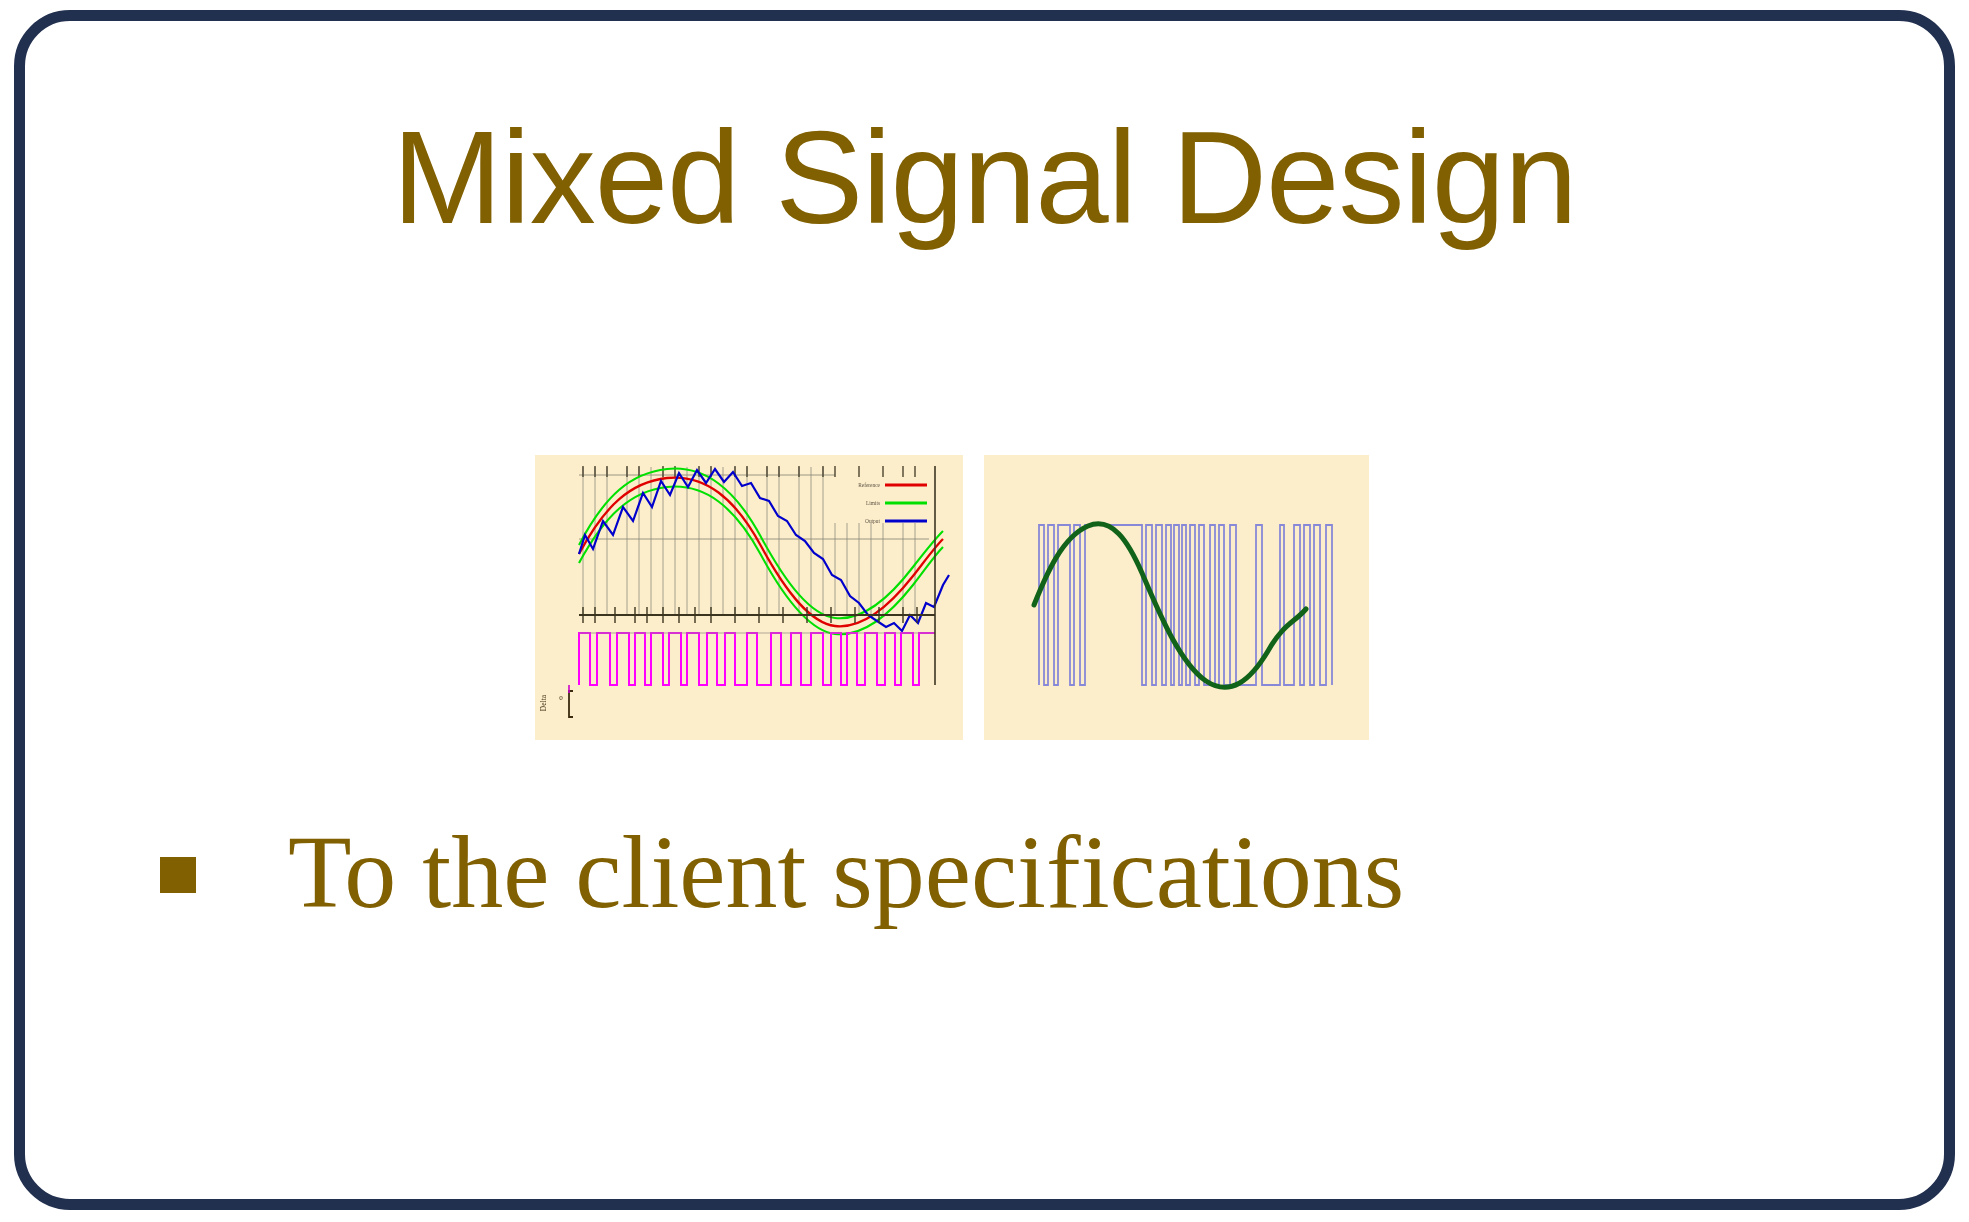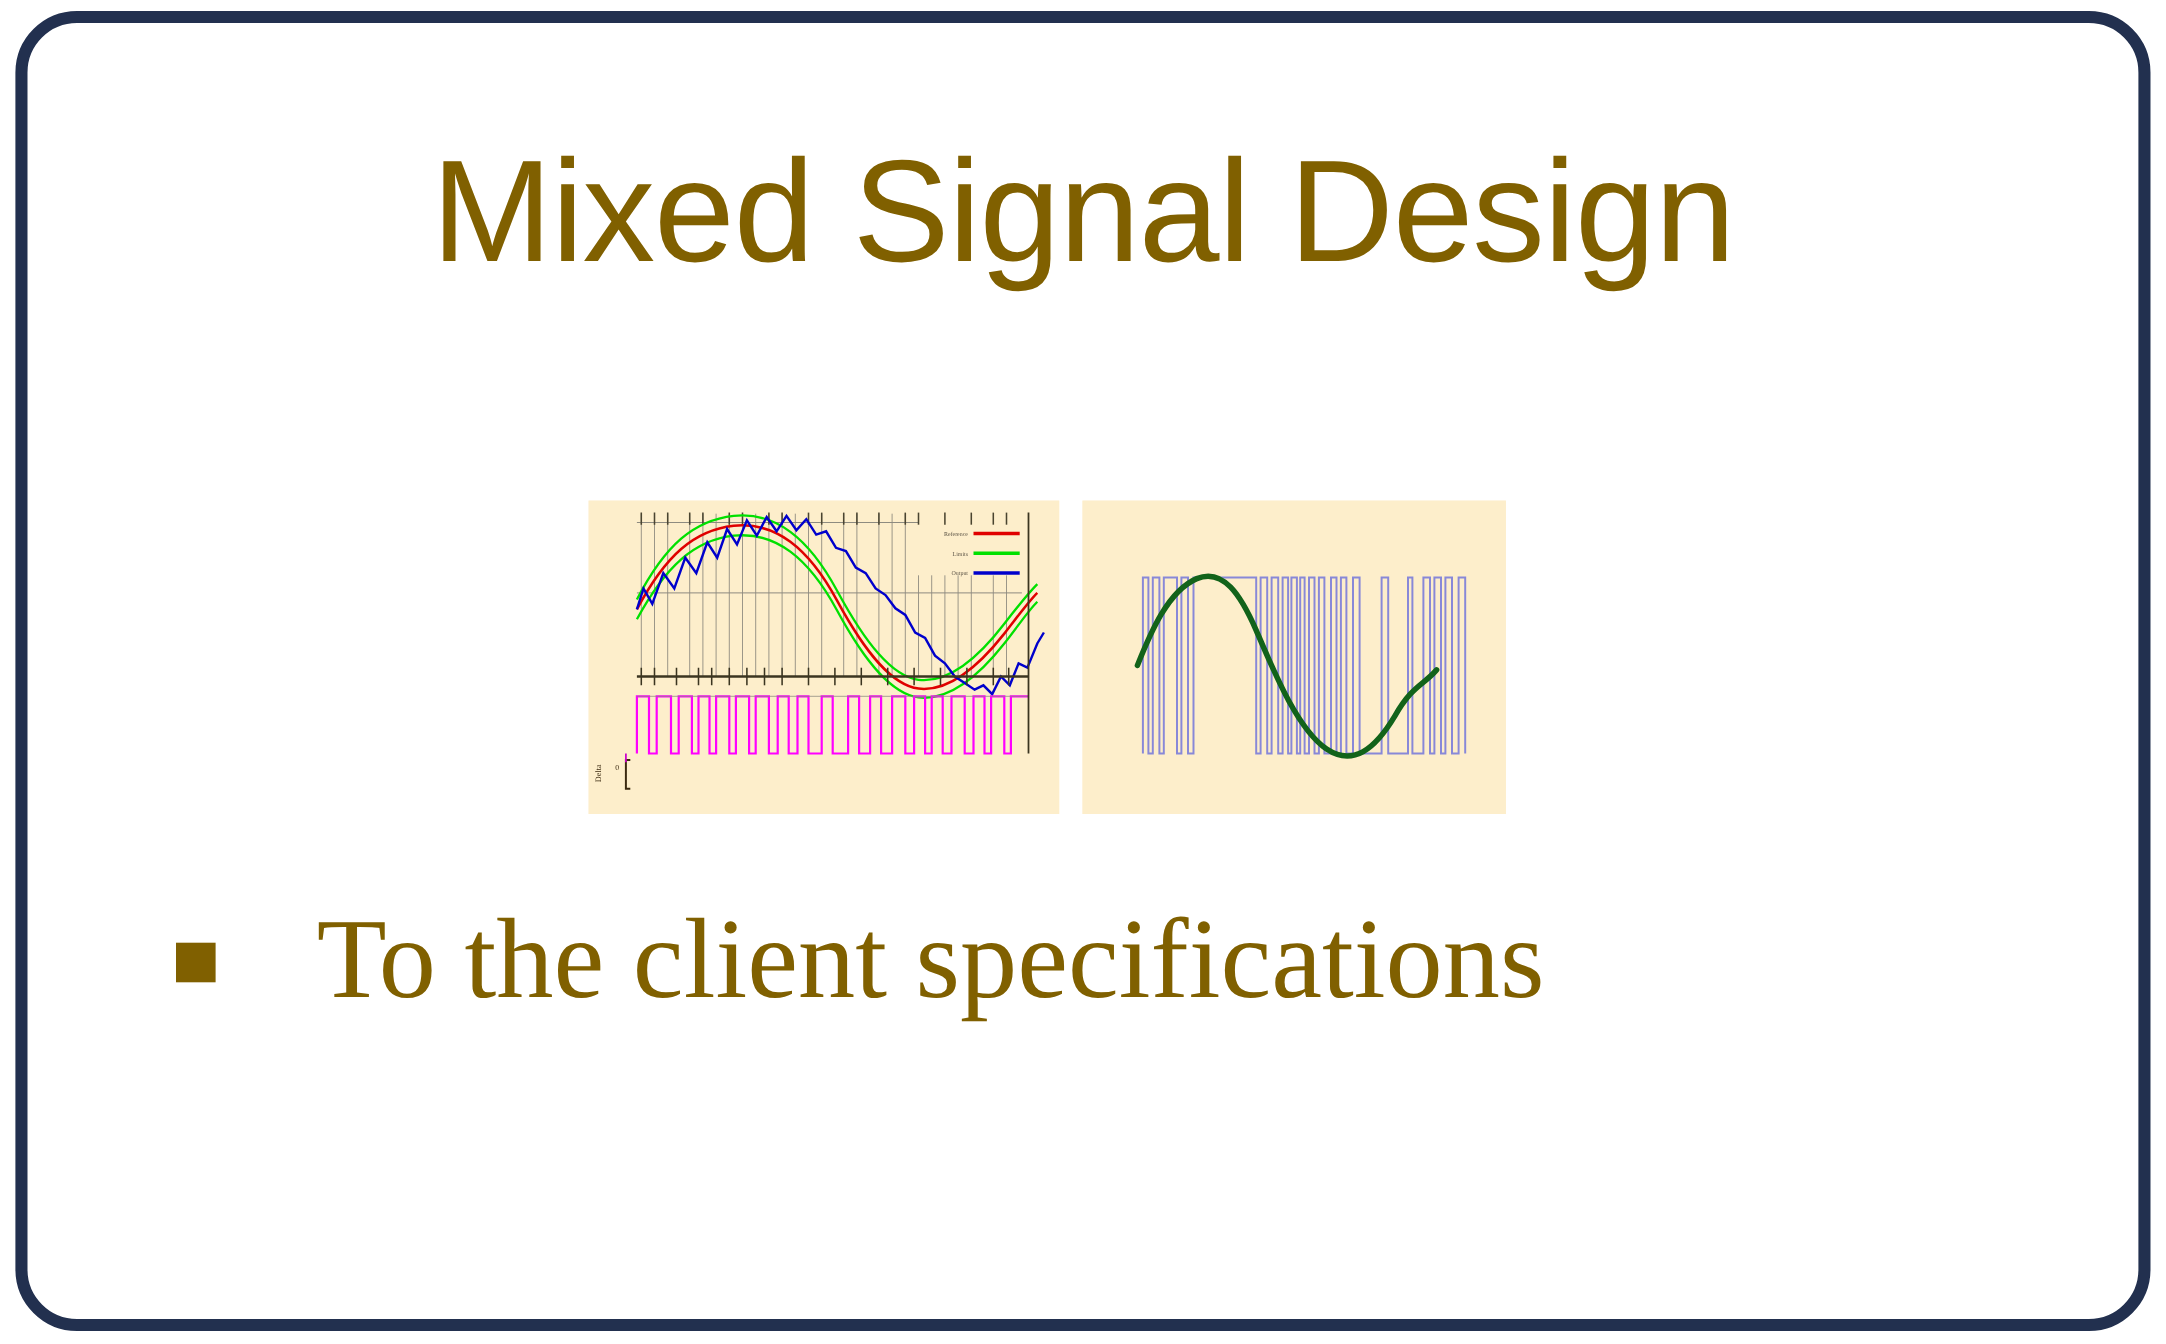--- a/index.html
+++ b/index.html
@@ -33,21 +33,21 @@
     border: 11px solid #22304f;
     border-radius: 56px;
     background: transparent;
     pointer-events: none;
   }
 
   
   #title {
     position: absolute;
     left: 0;
-    top: 126px;
+    top: 112px;
     width: 1969px;
     text-align: center;
     font-size: 132px;
     line-height: 1.0;
     font-weight: normal;
     letter-spacing: -1px;
     color: #806000;
     font-family: "Liberation Sans", sans-serif;
     white-space: nowrap;
   }

